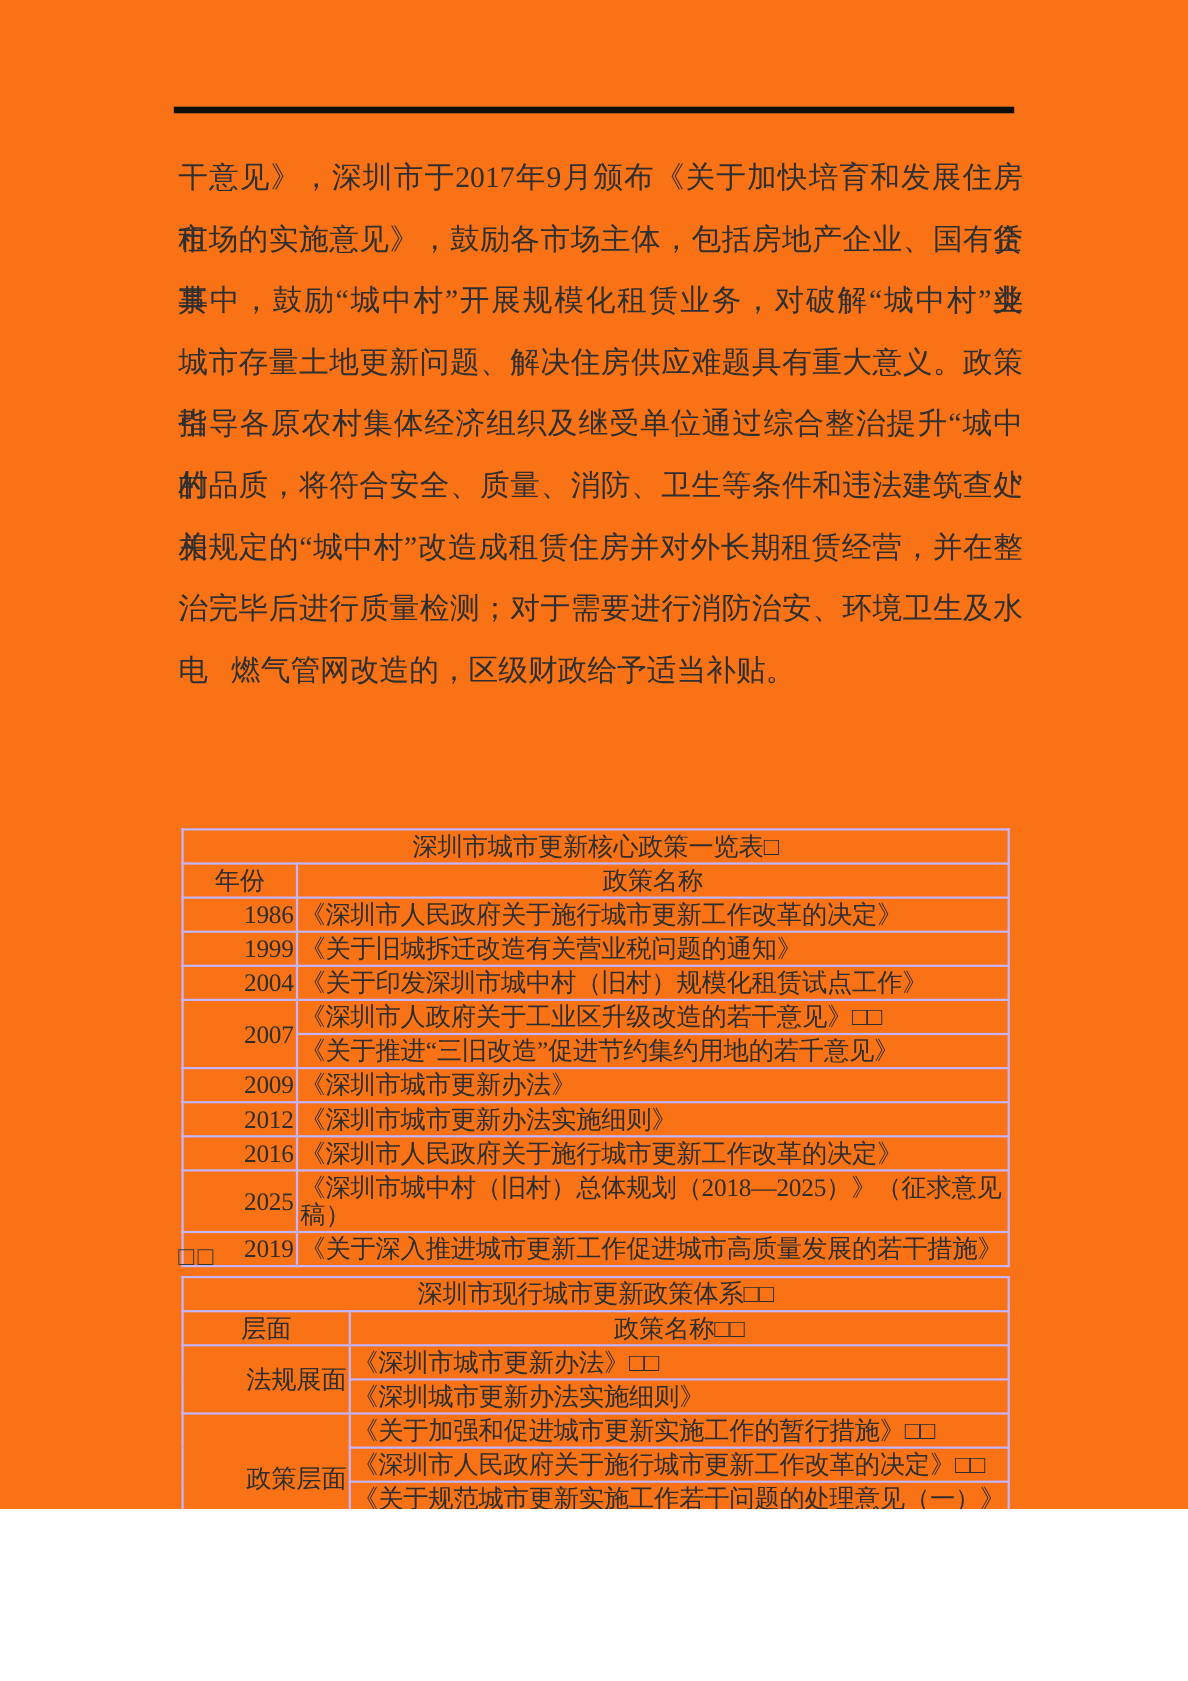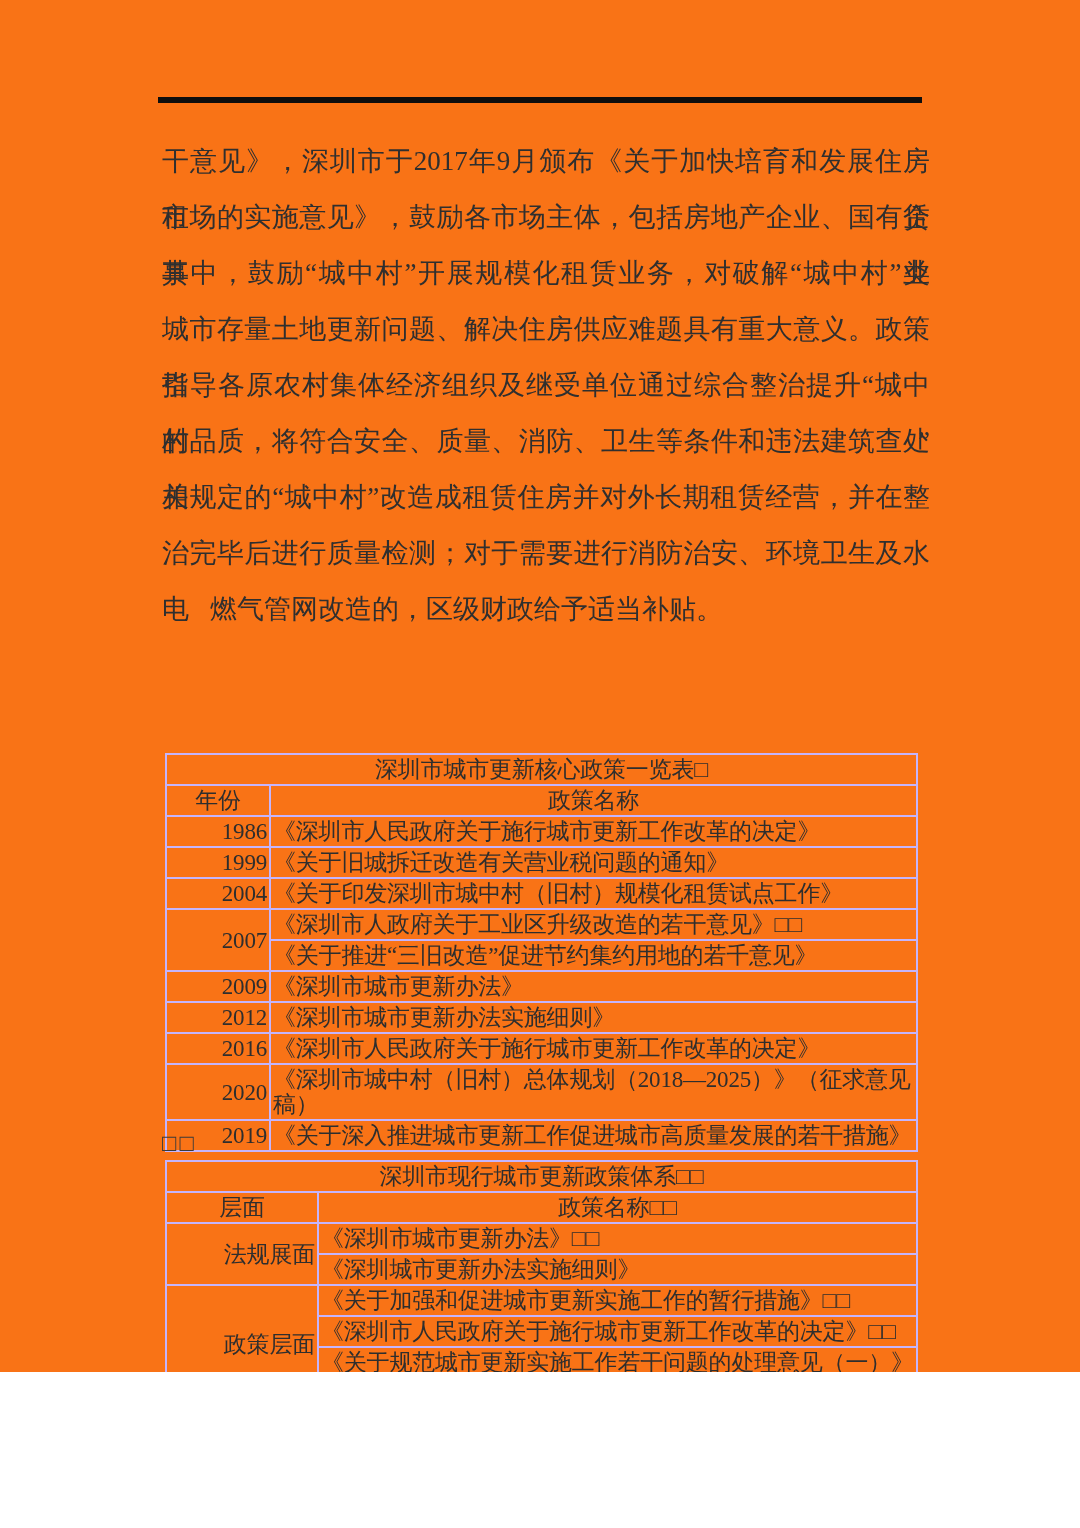--- a/index.html
+++ b/index.html
@@ -85,21 +85,21 @@
         </tr>
         <tr>
           <td class="t-key" rowspan="1">2012</td>
           <td class="t-policy">《深圳市城市更新办法实施细则》</td>
         </tr>
         <tr>
           <td class="t-key" rowspan="1">2016</td>
           <td class="t-policy">《深圳市人民政府关于施行城市更新工作改革的决定》</td>
         </tr>
         <tr>
-          <td class="t-key" rowspan="1">2020</td>
+          <td class="t-key" rowspan="1">2025</td>
           <td class="t-policy">《深圳市城中村（旧村）总体规划（2018—2025）》（征求意见稿）</td>
         </tr>
         <tr>
           <td class="t-key" rowspan="1">2019</td>
           <td class="t-policy">《关于深入推进城市更新工作促进城市高质量发展的若干措施》</td>
         </tr>
       </tbody>
   </table>
 
   <div class="tofu">□□</div>

